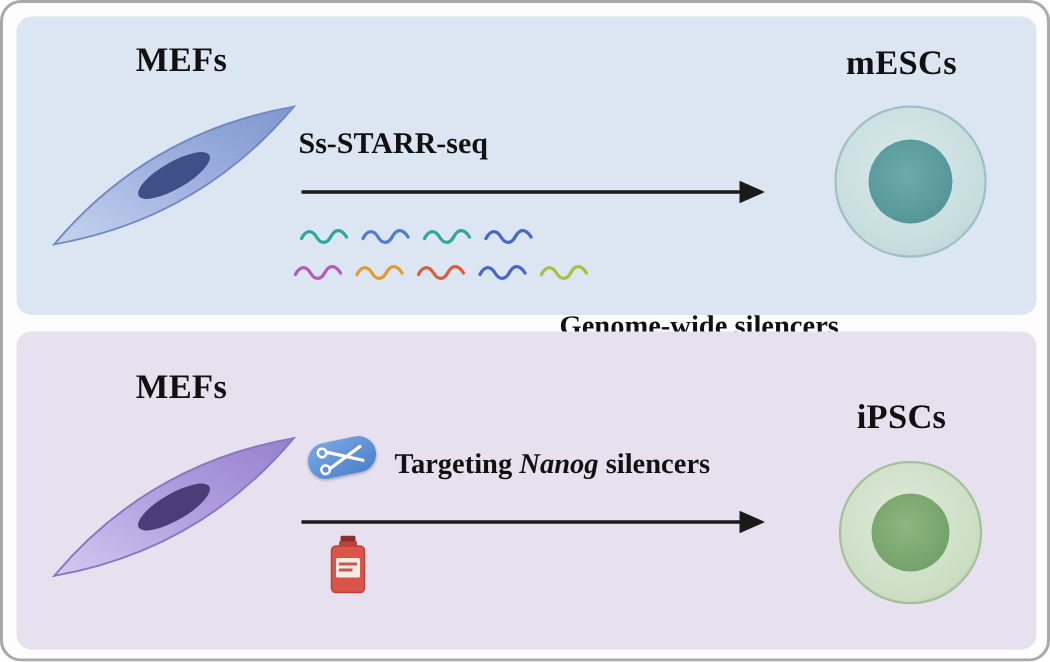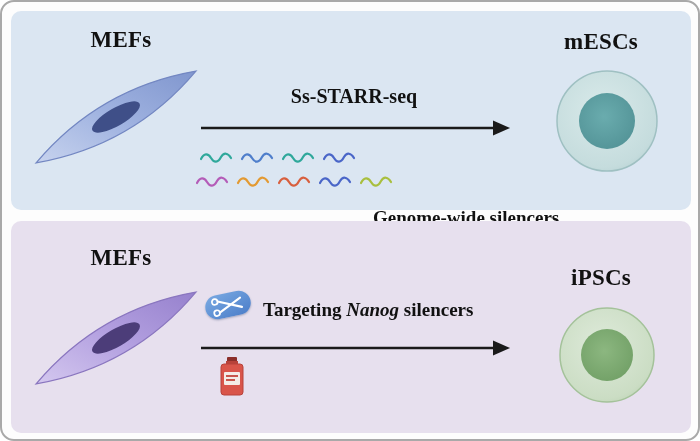--- a/index.html
+++ b/index.html
@@ -6,21 +6,21 @@
   .canvas{
     position:relative;width:700px;height:441px;box-sizing:border-box;
     background:#fdfdfd;border:2px solid #a9a9a9;border-radius:14px;
     overflow:hidden;font-family:Liberation Serif, serif;color:#111;
   }
   .panel{position:absolute;left:9px;width:680px;border-radius:10px;}
   .panel-top{top:9px;height:199px;background:#dbe6f2;}
   .panel-bottom{top:219px;height:212px;background:#e7e0ee;}
   .abs{position:absolute;}
   .cell-label{font-size:23px;font-weight:700;text-align:center;letter-spacing:0.2px;}
-  .process-label{font-size:20px;font-weight:700;text-align:center;}
+  .process-label{font-size:20px;font-weight:700;}
   .note-label{font-size:19px;font-weight:700;white-space:nowrap;}
   .squiggle-row{display:flex;gap:7px;align-items:center;}
   .scissors-pill{
     width:46px;height:24px;border-radius:12px;
     background:linear-gradient(160deg,#79a9e2,#4c7ec9);
     transform:rotate(-12deg);display:flex;align-items:center;justify-content:center;
     box-shadow:0 1px 2px rgba(40,60,100,.35);
   }
   svg{display:block;}
 </style>

